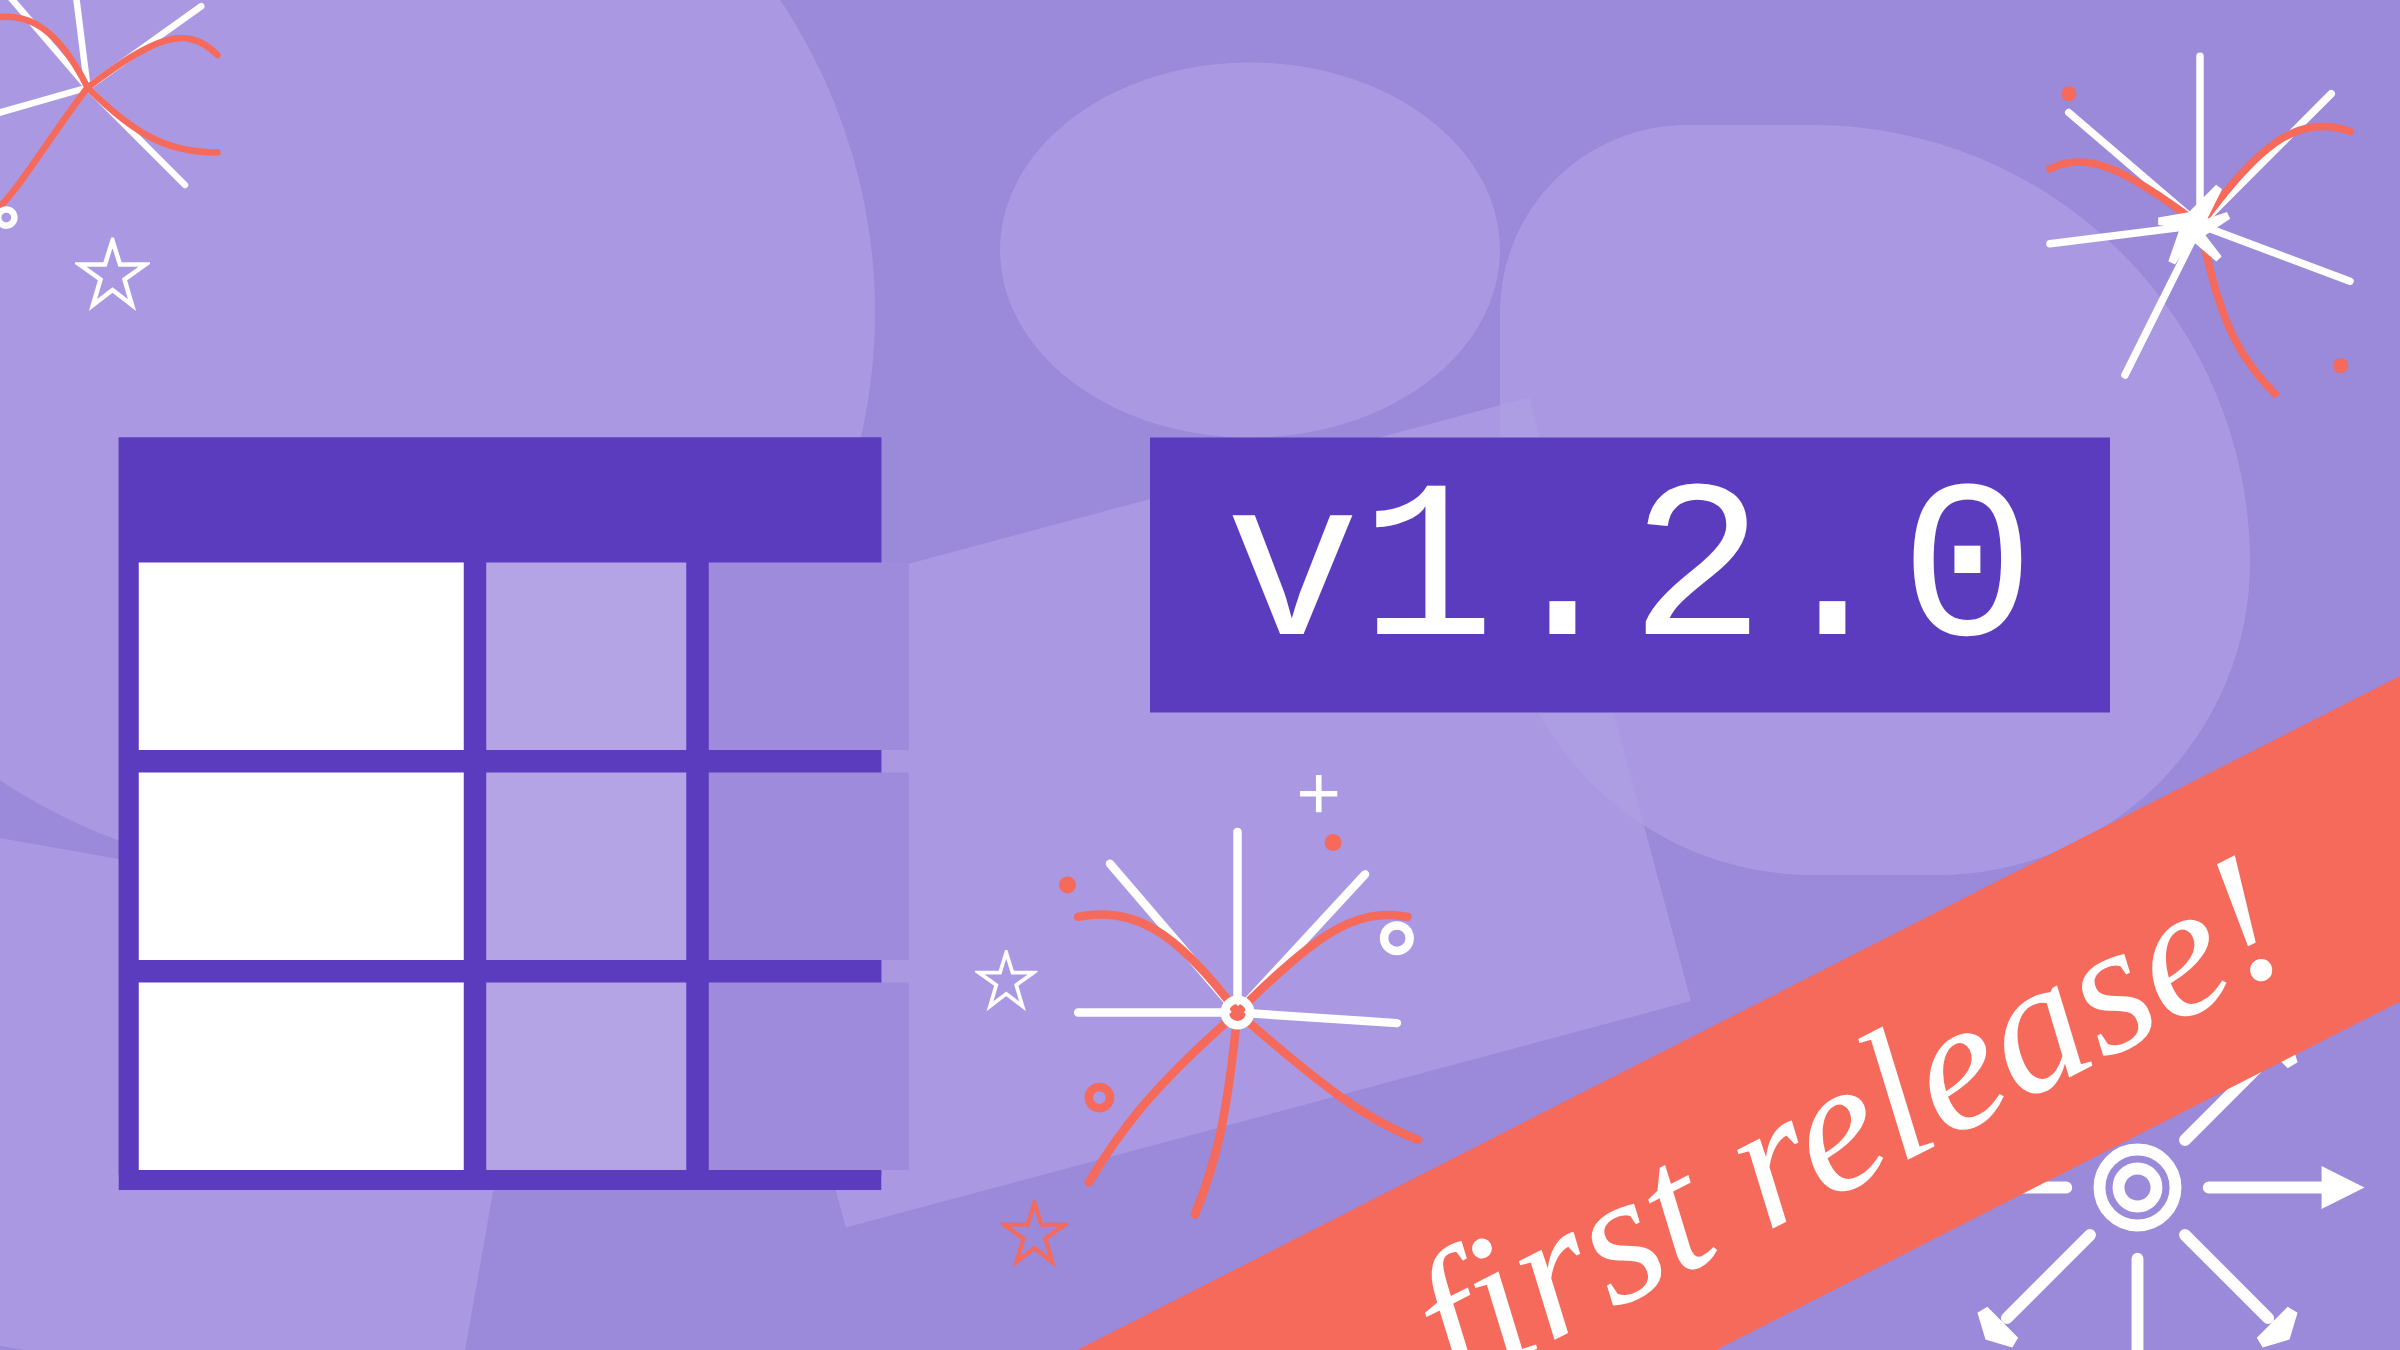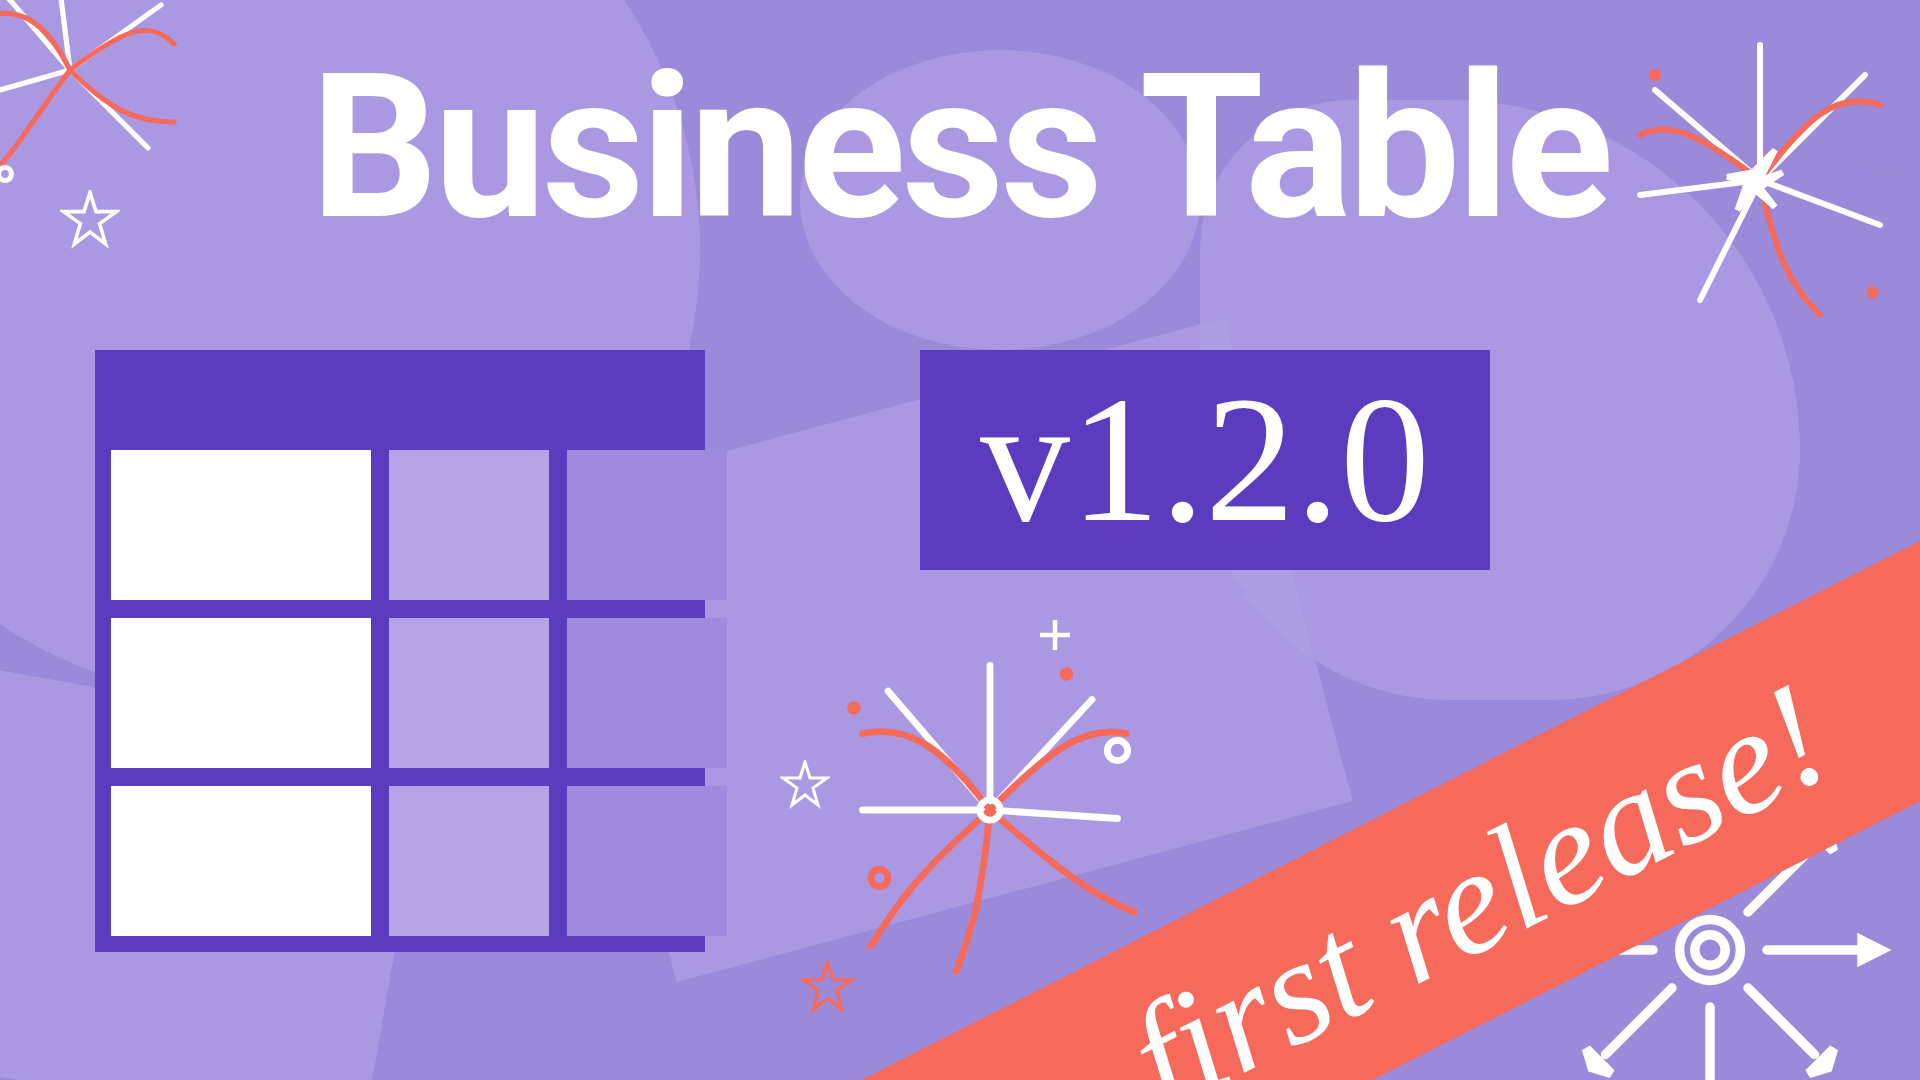--- a/index.html
+++ b/index.html
@@ -60,21 +60,21 @@
   .cell2 { background: #B4A4E6; }
   .cell3 { background: #9E8BDC; }
 
   .version-box {
     position: absolute;
     top: 350px;
     left: 920px;
     background: #5B3CBF;
     padding: 20px 60px;
     color: #FFFFFF;
-    font-family: Liberation Serif, serif;
+    font-family: Liberation Mono, monospace;
     font-size: 180px;
     line-height: 1;
   }
 
   .ribbon {
     position: absolute;
     background: #F56A5A;
     color: #FFFFFF;
     font-family: Georgia, "Times New Roman", serif;
     font-style: italic;
@@ -122,21 +122,20 @@
     <g stroke-width="4" fill="none" stroke-linecap="round">
       <path stroke="#FFFFFF" d="M100 100 L30 40 M100 100 L170 30 M100 100 L20 110 M100 100 L100 10 M100 100 L180 130 M100 100 L60 180"></path>
       <path stroke="#F56A5A" d="M100 100 C130 60 150 40 180 50 M100 100 C60 70 40 60 20 70 M100 100 C110 150 120 170 140 190"></path>
       <path d="M95 95 L110 80 L100 100 L115 95 L100 105 L110 118 L95 105 L85 120 L92 100 L78 98 Z" fill="#FFFFFF" stroke="#FFFFFF"></path>
       <circle cx="30" cy="30" r="4" fill="#F56A5A"></circle>
       <circle cx="175" cy="175" r="4" fill="#F56A5A"></circle>
       <circle cx="180" cy="90" r="5" stroke="#9B89D9"></circle>
     </g>
   </svg>
 
-  <div class="title">Business Table</div>
 
   <div class="table-graphic">
     <div class="table-header"></div>
     <div class="table-body">
       <div class="cell1"></div>
         <div class="cell2"></div>
         <div class="cell3"></div>
       <div class="cell1"></div>
         <div class="cell2"></div>
         <div class="cell3"></div>

